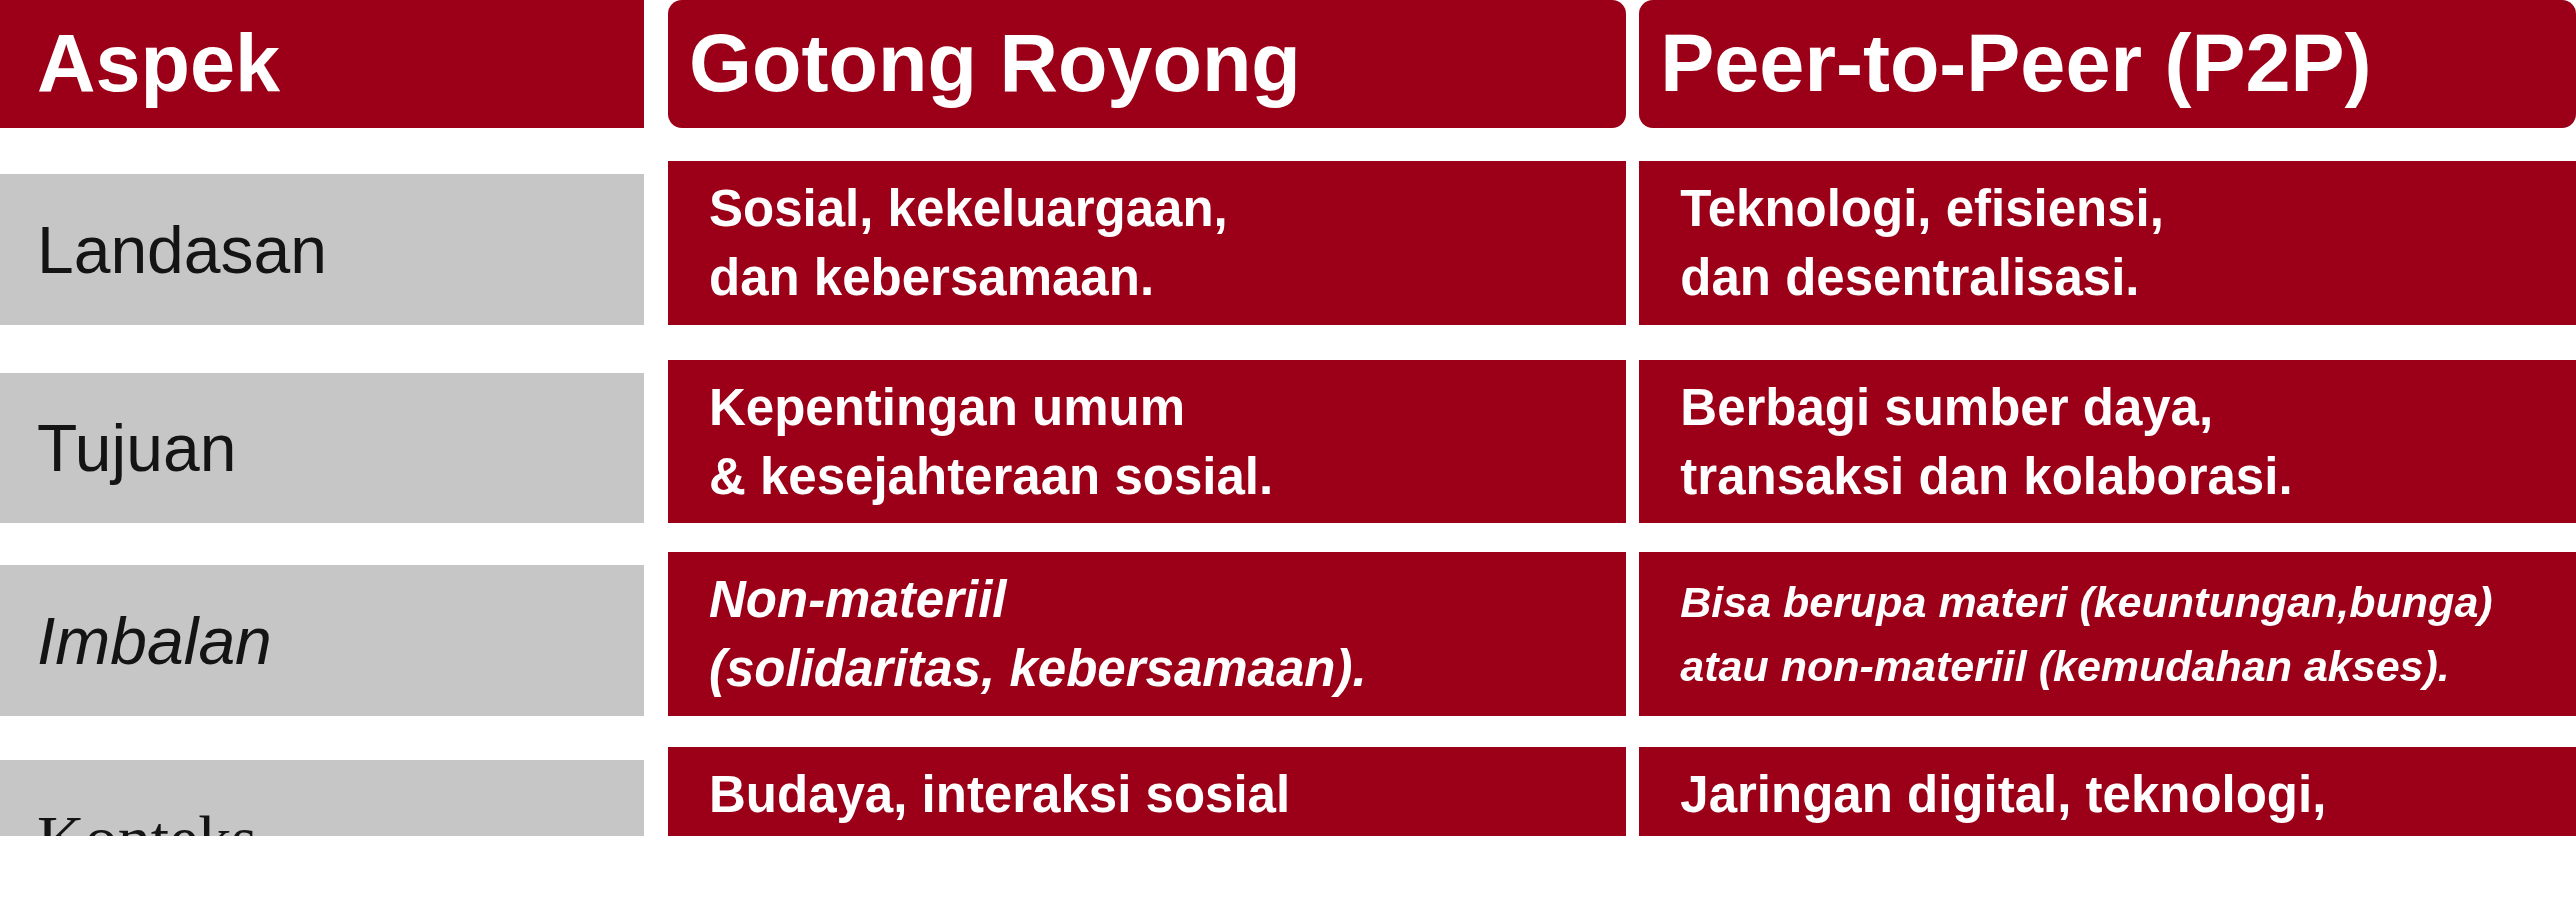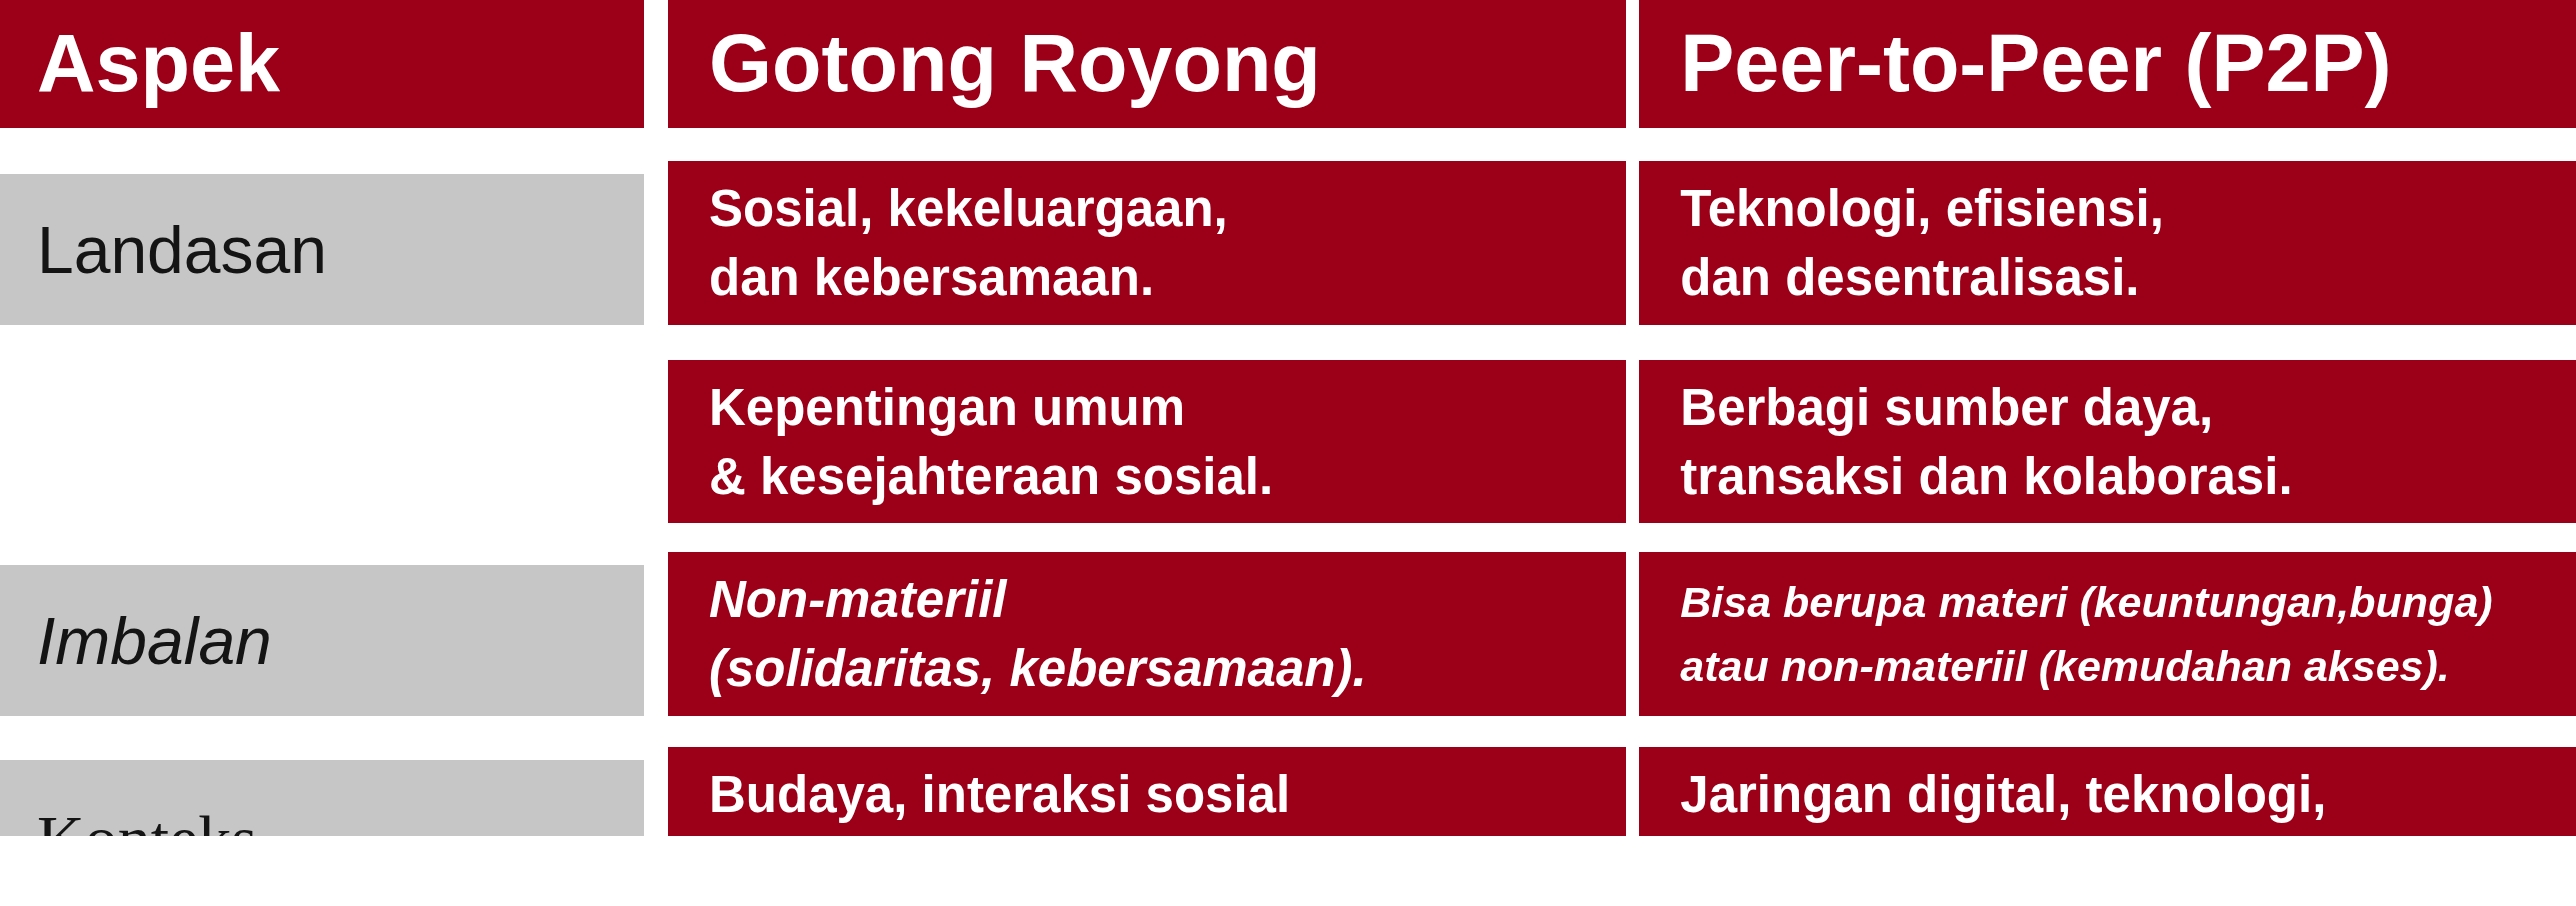--- a/index.html
+++ b/index.html
@@ -39,21 +39,21 @@
     overflow: hidden;
   }
   .head {
     background: var(--red, #9B0018);
     color: var(--header_text, #ffffff);
     font-weight: 700;
     font-size: 81px;
     line-height: 1.05;
     padding-left: 37px;
   }
-  .head.c2, .head.c3 { padding-left: 41px; }
+  .head.c2, .head.c3 { padding-left: 21px; border-radius: 14px; }
   .label {
     background: var(--gray, #C6C6C6);
     color: var(--label_text, #141414);
     font-weight: 400;
     font-size: 66px;
     padding-left: 37px;
     margin-top: 13px;
   }
   
   .label.r4 { height: 157px; align-self: start; font-family: Liberation Serif, serif; }
@@ -91,20 +91,23 @@
     </div>
     <div class="cell body c2 r1">
       <span>Sosial, kekeluargaan,
 dan kebersamaan.</span>
     </div>
     <div class="cell body c3 r1">
       <span>Teknologi, efisiensi,
 dan desentralisasi.</span>
     </div>
 
+    <div class="cell label c1 r2">
+      <span>Tujuan</span>
+    </div>
     <div class="cell body c2 r2">
       <span>Kepentingan umum
 &amp; kesejahteraan sosial.</span>
     </div>
     <div class="cell body c3 r2">
       <span>Berbagi sumber daya,
 transaksi dan kolaborasi.</span>
     </div>
 
     <div class="cell label c1 r3">

